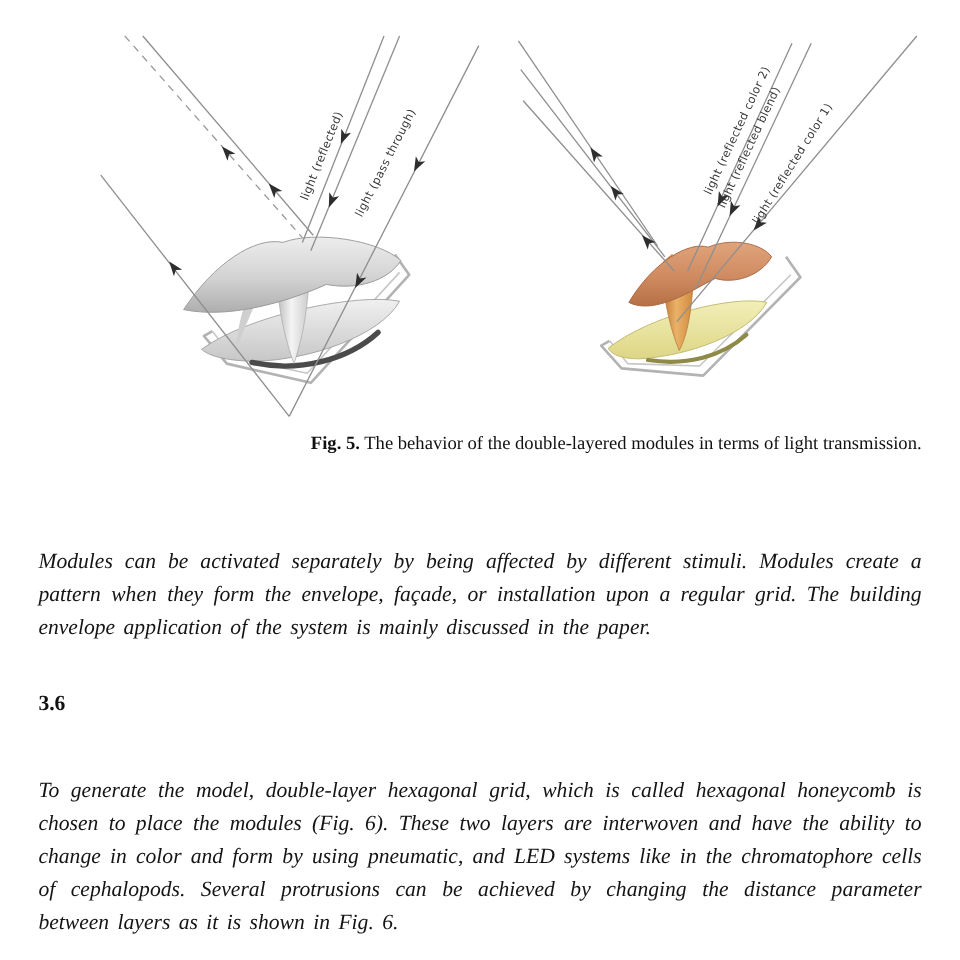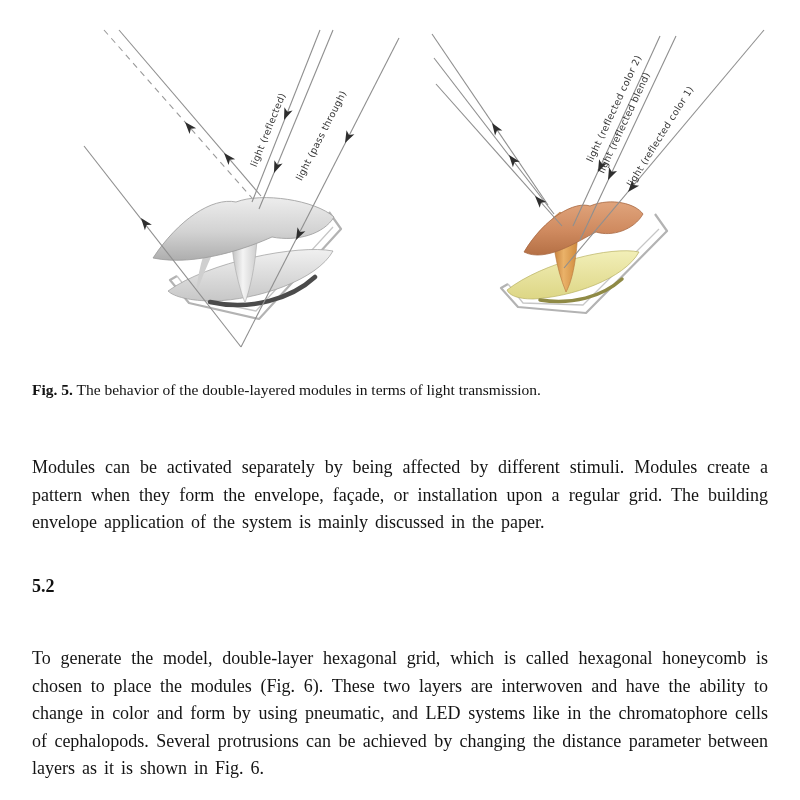--- a/index.html
+++ b/index.html
@@ -7,27 +7,27 @@
     position:relative;
     width:800px;height:800px;
     background:#ffffff;
     font-family:"Liberation Serif", serif;
     color:#1c1c1c;
     overflow:hidden;
     margin:0 auto;
   }
   .figure-svg{position:absolute;top:0;left:0;}
   .caption{
-    position:absolute;top:379px;left:32px;width:736px;
-    text-align:left;font-size:15.5px;line-height:22px;color:#111;
+    position:absolute;top:359px;left:32px;width:736px;
+    text-align:right;font-size:15.5px;line-height:22px;color:#111;
   }
   .caption .fig-label{font-weight:bold;}
   .body-para{
     position:absolute;left:32px;width:736px;
-    text-align:justify;font-size:18px;line-height:27.5px;word-spacing:2.5px;color:#141414;
+    text-align:justify;font-size:18px;line-height:27.5px;word-spacing:2.5px;color:#141414;font-style:italic;
   }
   .para-1{top:436px;}
   .para-2{top:632px;margin-top:13px;}
   .section-heading{
     position:absolute;top:576px;left:32px;width:736px;
     display:flex;gap:37px;
     font-weight:bold;font-size:18px;color:#111;
   }
   .ray{stroke:#8f8f8f;stroke-width:1.1;fill:none;}
   .ray-dashed{stroke:#9a9a9a;stroke-dasharray:6 5;}
@@ -160,18 +160,18 @@
     </g>
   </svg>
 
   <div class="caption">
     <span class="fig-label">Fig. 5.</span><span> The behavior of the double-layered modules in terms of light transmission.</span>
   </div>
 
   <p class="body-para para-1">Modules can be activated separately by being affected by different stimuli. Modules create a pattern when they form the envelope, façade, or installation upon a regular grid. The building envelope application of the system is mainly discussed in the paper.</p>
 
   <div class="section-heading">
-    <span>5.2</span>
+    <span>3.6</span>
   </div>
 
   <p class="body-para para-2">To generate the model, double-layer hexagonal grid, which is called hexagonal honeycomb is chosen to place the modules (Fig. 6). These two layers are interwoven and have the ability to change in color and form by using pneumatic, and LED systems like in the chromatophore cells of cephalopods. Several protrusions can be achieved by changing the distance parameter between layers as it is shown in Fig. 6.</p>
 
 </div>
 
 </body></html>

